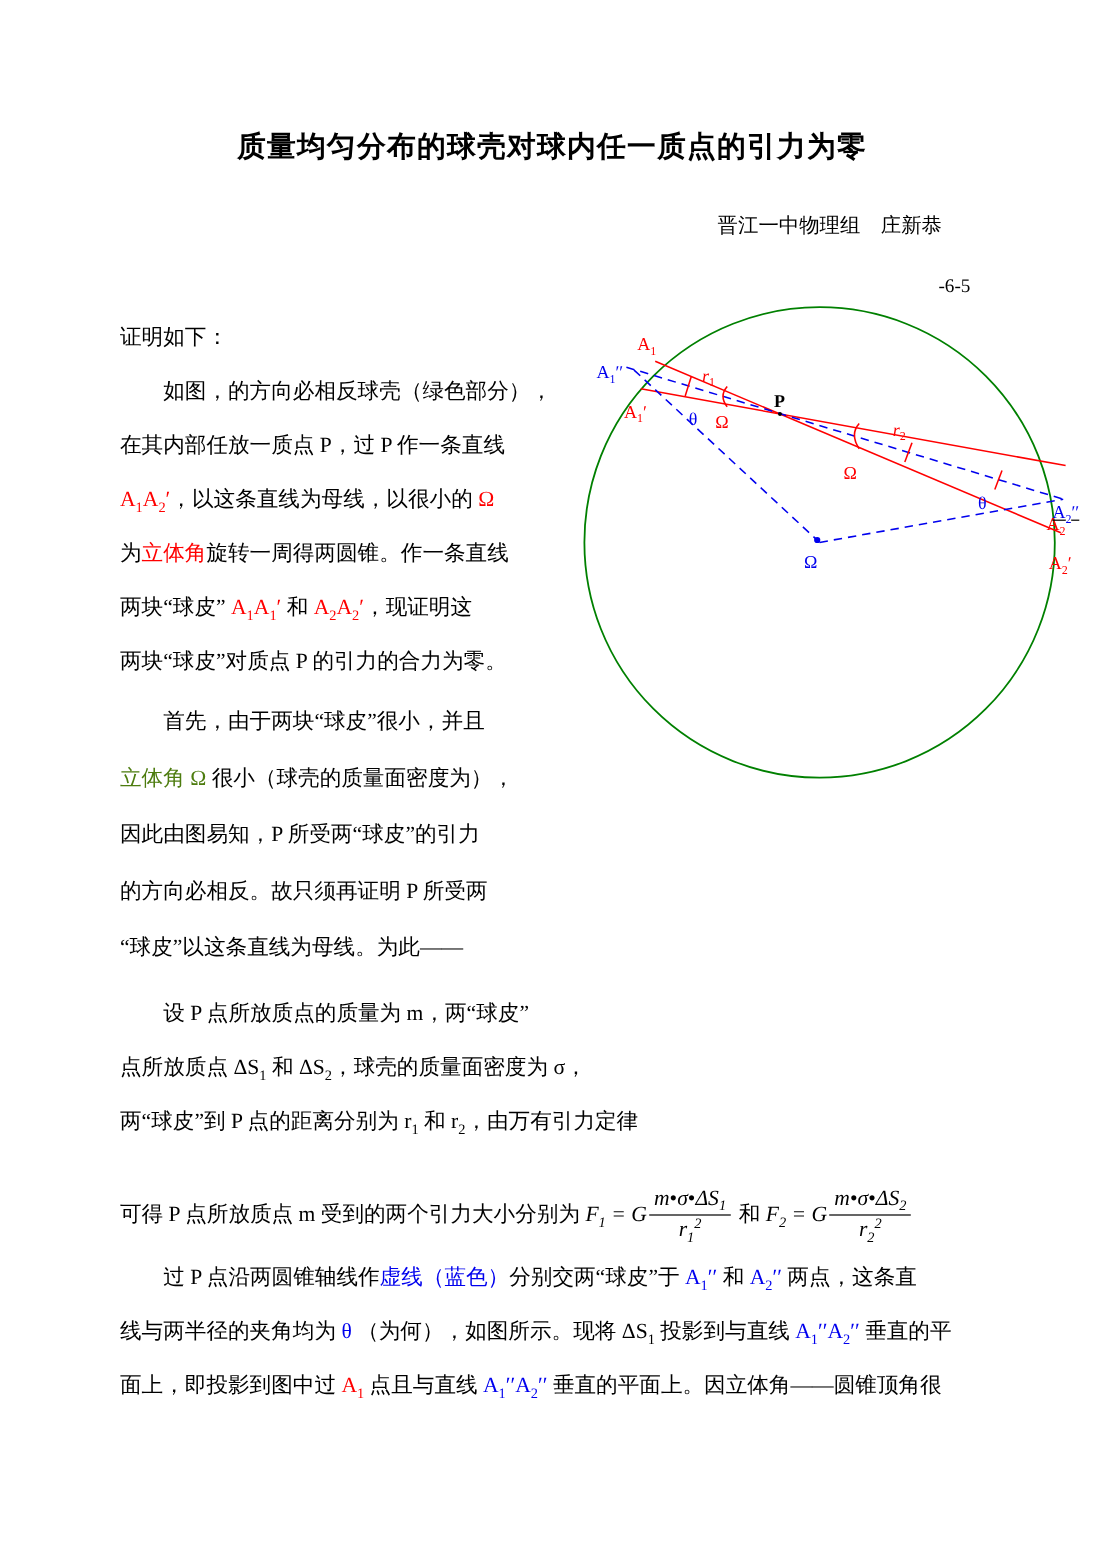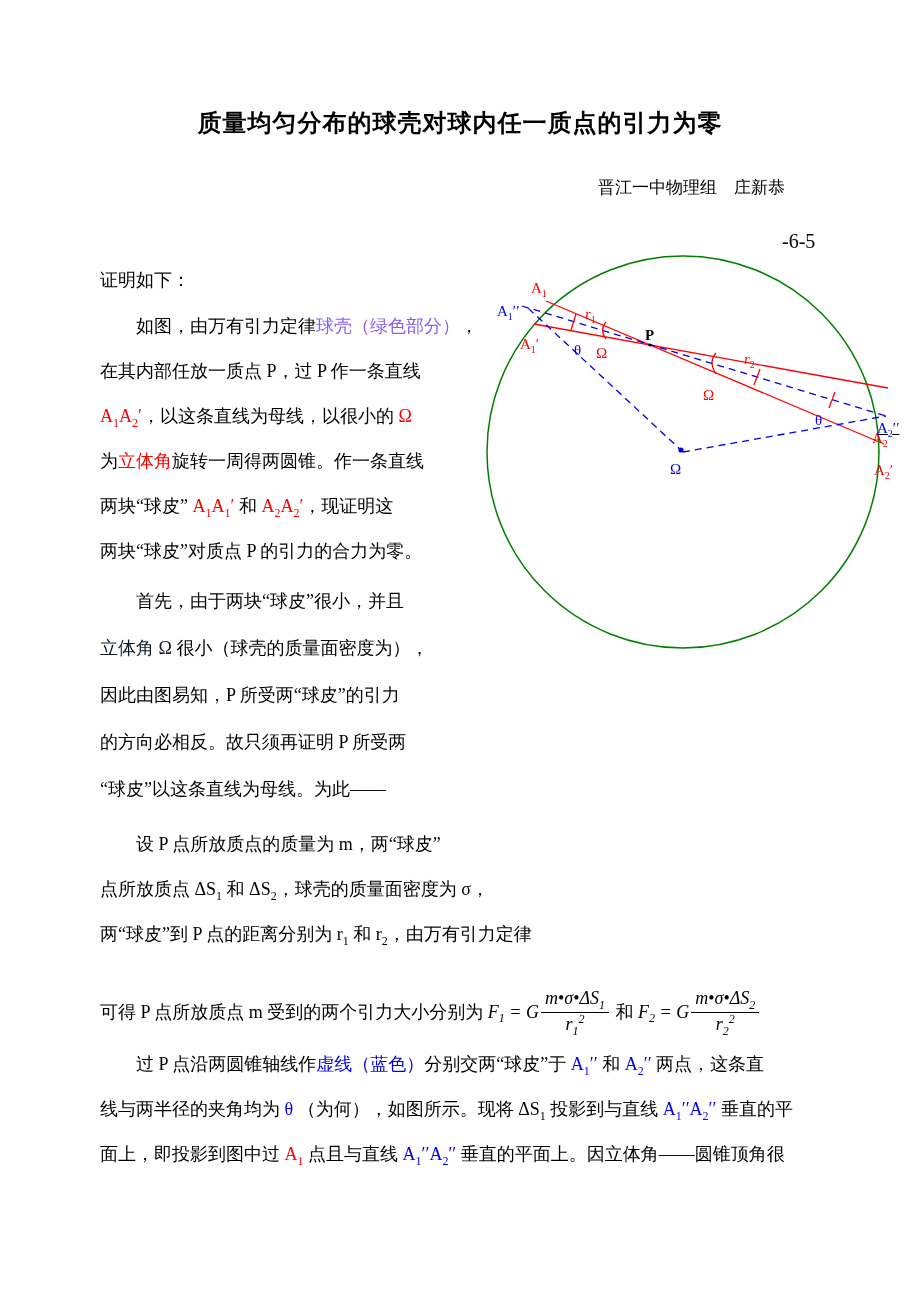--- a/index.html
+++ b/index.html
@@ -6,21 +6,21 @@
   html,body { background:#ffffff; }
   body {
     width:920px; height:1300px; position:relative; overflow:hidden;
     font-family:"Liberation Serif","DejaVu Serif",serif; color:#000;
   }
   .page-title {
     position:absolute; top:108px; left:0; width:920px; text-align:center;
     font-size:24px; font-weight:bold; letter-spacing:1px; line-height:30px;
   }
   .author { position:absolute; top:176px; left:598px; font-size:17px; }
-  .page-mark { position:absolute; top:230px; left:782px; font-size:20px; }
+  .page-mark { position:absolute; top:230px; left:782px; font-size:16px; }
   .tline {
     position:absolute; left:100px; font-size:18px; line-height:26px;
     white-space:nowrap;
   }
   .tline sub { font-size:12px; }
   .tline sup { font-size:12px; }
   .mvar { font-style:italic; }
   .frac {
     display:inline-flex; flex-direction:column; align-items:center;
     vertical-align:middle; margin:0 2px; font-size:18px; line-height:1.15;
@@ -36,29 +36,29 @@
   .blueline { stroke:#0000ee; stroke-width:1.3px; fill:none; }
 </style>
 </head>
 <body>
 
 <div class="page-title">质量均匀分布的球壳对球内任一质点的引力为零</div>
 <div class="author">晋江一中物理组　庄新恭</div>
 <div class="page-mark">-6-5</div>
 
 <div id="body-lines">
-    <div class="tline" style="top: 268px; left: 100px; font-family: Liberation Mono, monospace;"><span>证明如下：</span></div>
-    <div class="tline" style="top: 313px; left: 100px;"><span>　　如图，由万有引力定律</span><span style="color: #8b5cf6;">球壳（绿色部分）</span><span>，</span></div>
+    <div class="tline" style="top: 268px; left: 100px;"><span>证明如下：</span></div>
+    <div class="tline" style="top: 313px; left: 100px;"><span>　　如图，的方向必相反</span><span style="color: #000000;">球壳（绿色部分）</span><span>，</span></div>
     <div class="tline" style="top: 358px; left: 100px;"><span>在其内部任放一质点 P，过 P 作一条直线</span></div>
     <div class="tline" style="top: 403px; left: 100px;"><span style="color: rgb(255, 0, 0);">A</span><sub style="color: rgb(255, 0, 0);">1</sub><span style="color: rgb(255, 0, 0);">A</span><sub style="color: rgb(255, 0, 0);">2</sub><span style="color: rgb(255, 0, 0);">′</span><span>，以这条直线为母线，以很小的 </span><span style="color: rgb(255, 0, 0);">Ω</span></div>
     <div class="tline" style="top: 448px; left: 100px;"><span>为</span><span style="color: rgb(255, 0, 0);">立体角</span><span>旋转一周得两圆锥。作一条直线</span></div>
     <div class="tline" style="top: 493px; left: 100px;"><span>两块“球皮” </span><span style="color: rgb(255, 0, 0);">A</span><sub style="color: rgb(255, 0, 0);">1</sub><span style="color: rgb(255, 0, 0);">A</span><sub style="color: rgb(255, 0, 0);">1</sub><span style="color: rgb(255, 0, 0);">′</span><span> 和 </span><span style="color: rgb(255, 0, 0);">A</span><sub style="color: rgb(255, 0, 0);">2</sub><span style="color: rgb(255, 0, 0);">A</span><sub style="color: rgb(255, 0, 0);">2</sub><span style="color: rgb(255, 0, 0);">′</span><span>，现证明这</span></div>
     <div class="tline" style="top: 538px; left: 100px;"><span>两块“球皮”对质点 P 的引力的合力为零。</span></div>
     <div class="tline" style="top: 588px; left: 100px;"><span>　　首先，由于两块“球皮”很小，并且</span></div>
-    <div class="tline" style="top: 635px; left: 100px;"><span style="color: #0f172a;">立体角 Ω </span><span>很小（球壳的质量面密度为），</span></div>
+    <div class="tline" style="top: 635px; left: 100px;"><span style="color: #4d7c0f;">立体角 Ω </span><span>很小（球壳的质量面密度为），</span></div>
     <div class="tline" style="top: 682px; left: 100px;"><span>因此由图易知，P 所受两“球皮”的引力</span></div>
     <div class="tline" style="top: 729px; left: 100px;"><span>的方向必相反。故只须再证明 P 所受两</span></div>
     <div class="tline" style="top: 776px; left: 100px;"><span>“球皮”以这条直线为母线。为此——</span></div>
     <div class="tline" style="top: 831px; left: 100px;"><span>　　设 P 点所放质点的质量为 m，两“球皮”</span></div>
     <div class="tline" style="top: 876px; left: 100px;"><span>点所放质点 ΔS</span><sub>1</sub><span> 和 ΔS</span><sub>2</sub><span>，球壳的质量面密度为 σ，</span></div>
     <div class="tline" style="top: 921px; left: 100px;"><span>两“球皮”到 P 点的距离分别为 r</span><sub>1</sub><span> 和 r</span><sub>2</sub><span>，由万有引力定律</span></div>
     <div class="tline" style="top: 988px; left: 100px; text-align: center;"><span>可得 P 点所放质点 m 受到的两个引力大小分别为 </span><span class="mvar">F</span><sub class="mvar">1</sub><span class="mvar"> = </span><span class="mvar">G</span><span class="frac">
         <span class="num"><span class="mvar">m</span><span>•</span><span class="mvar">σ</span><span>•</span><span class="mvar">ΔS</span><sub class="mvar">1</sub></span>
         <span class="den"><span class="mvar">r</span><sub class="mvar">1</sub><sup class="mvar">2</sup></span>
       </span><span> 和 </span><span class="mvar">F</span><sub class="mvar">2</sub><span class="mvar"> = </span><span class="mvar">G</span><span class="frac">

